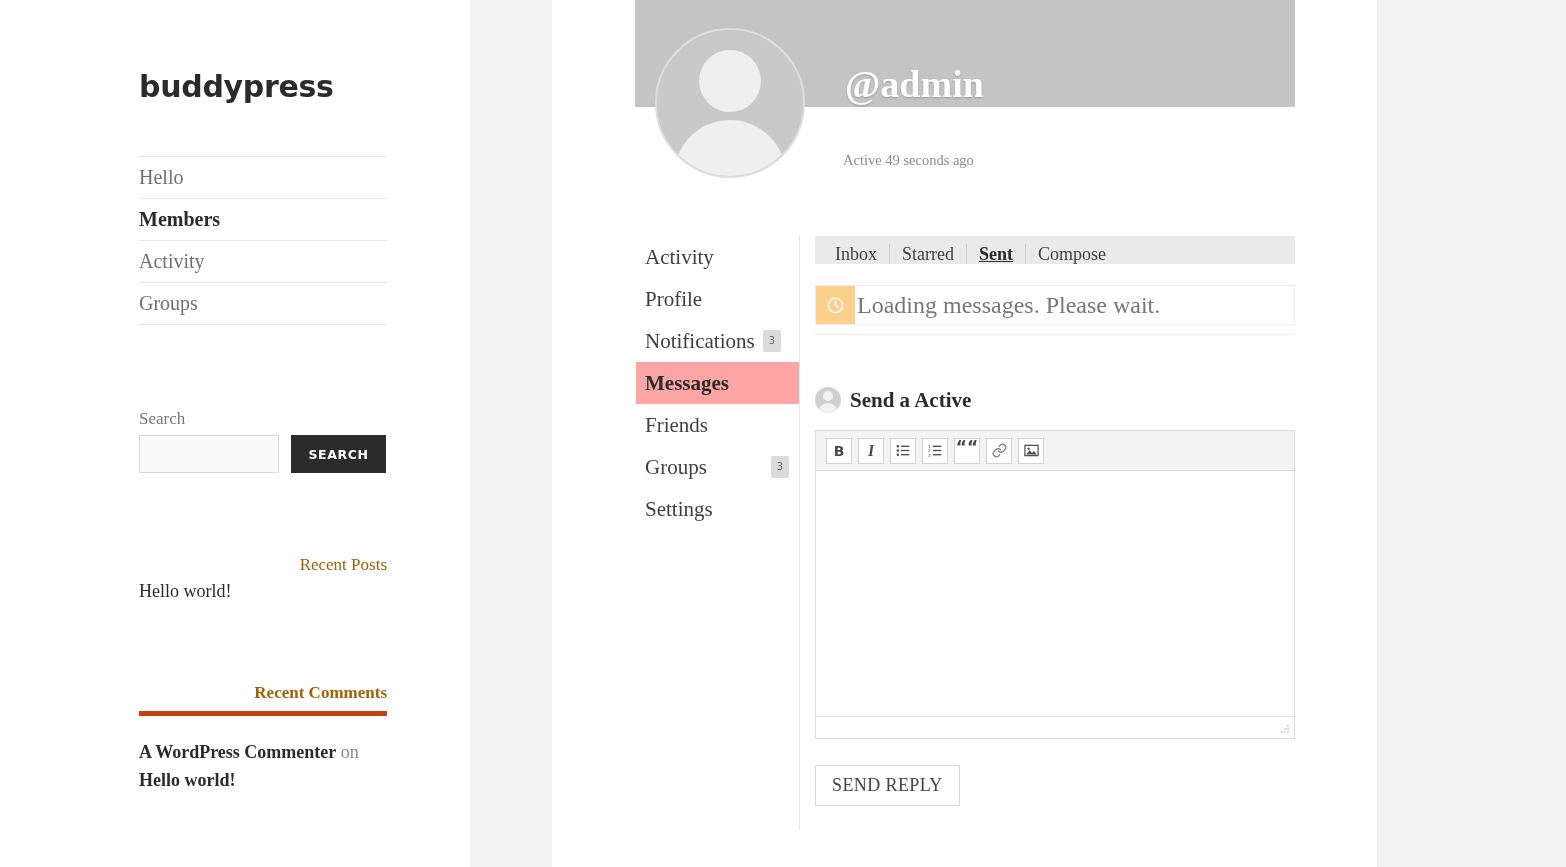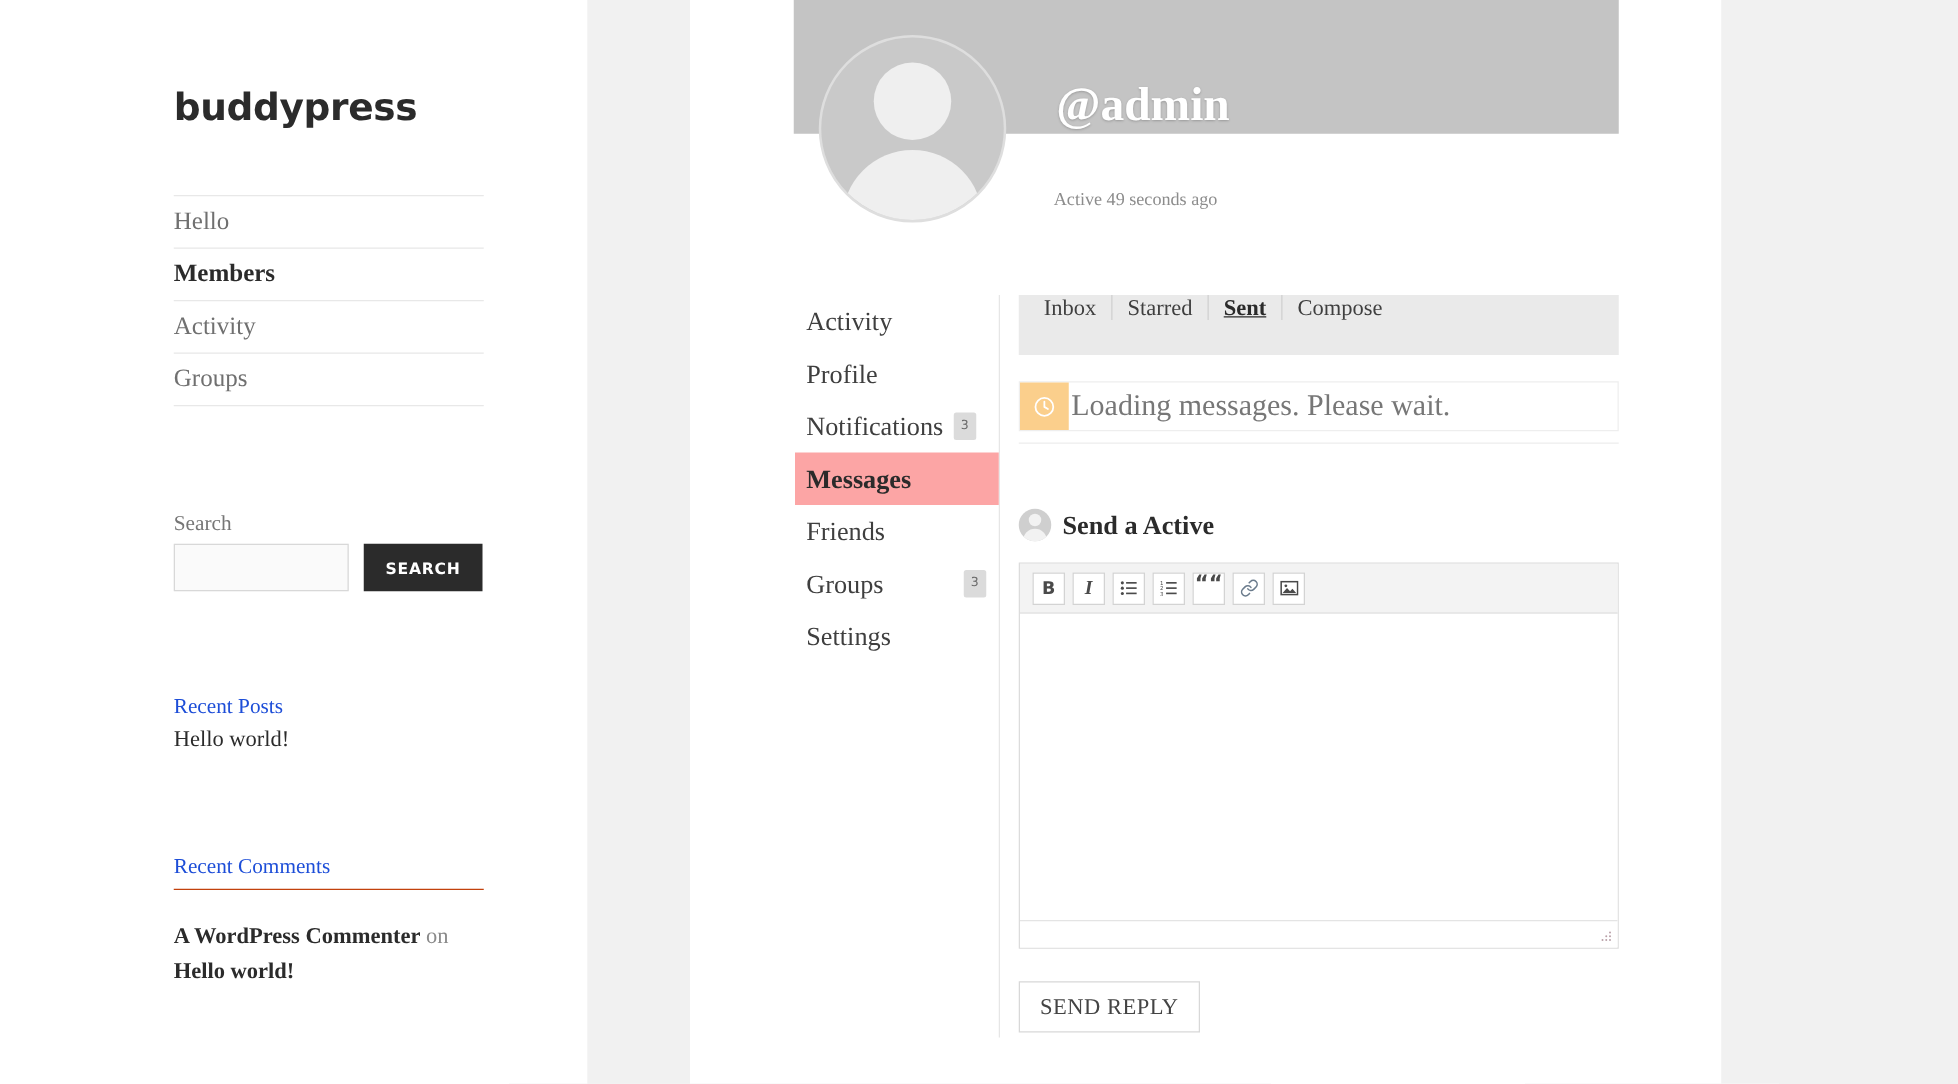--- a/index.html
+++ b/index.html
@@ -101,29 +101,31 @@
     font-weight: bold;
     font-size: 12.5px;
     letter-spacing: 0.6px;
     cursor: pointer;
   }
 
   
   #recent-posts { margin-top: 82px; }
   .widget-title {
     font-size: 17px;
-    color: #1d4ed8;
+    color: #a16207;
     line-height: 20px;
     margin: 0 0 4px 0;
     font-weight: normal;
+    text-align: right;
   }
   .widget-title.ruled {
-    border-bottom: 1px solid #c2410c;
+    border-bottom: 5px solid #c2410c;
     padding-bottom: 8px;
     margin-bottom: 22px;
+    font-weight: bold;
   }
   .widget-link {
     display: block;
     font-size: 18px;
     line-height: 24px;
     color: #2b2b2b;
     text-decoration: none;
   }
   #recent-comments { margin-top: 80px; }
   .comment-line {
@@ -232,22 +234,22 @@
 
   
   #messages-panel {
     position: absolute;
     left: 815px;
     top: 236px;
     width: 480px;
   }
   #message-tabs {
     display: flex;
-    align-items: flex-start;
-    height: 48px;
+    align-items: flex-end;
+    height: 28px;
     background: #eaeaea;
     padding: 0 8px;
     box-sizing: border-box;
   }
   .msg-tab {
     font-size: 18px;
     color: #3f3f3f;
     text-decoration: none;
     padding: 0 12px;
     line-height: 20px;

